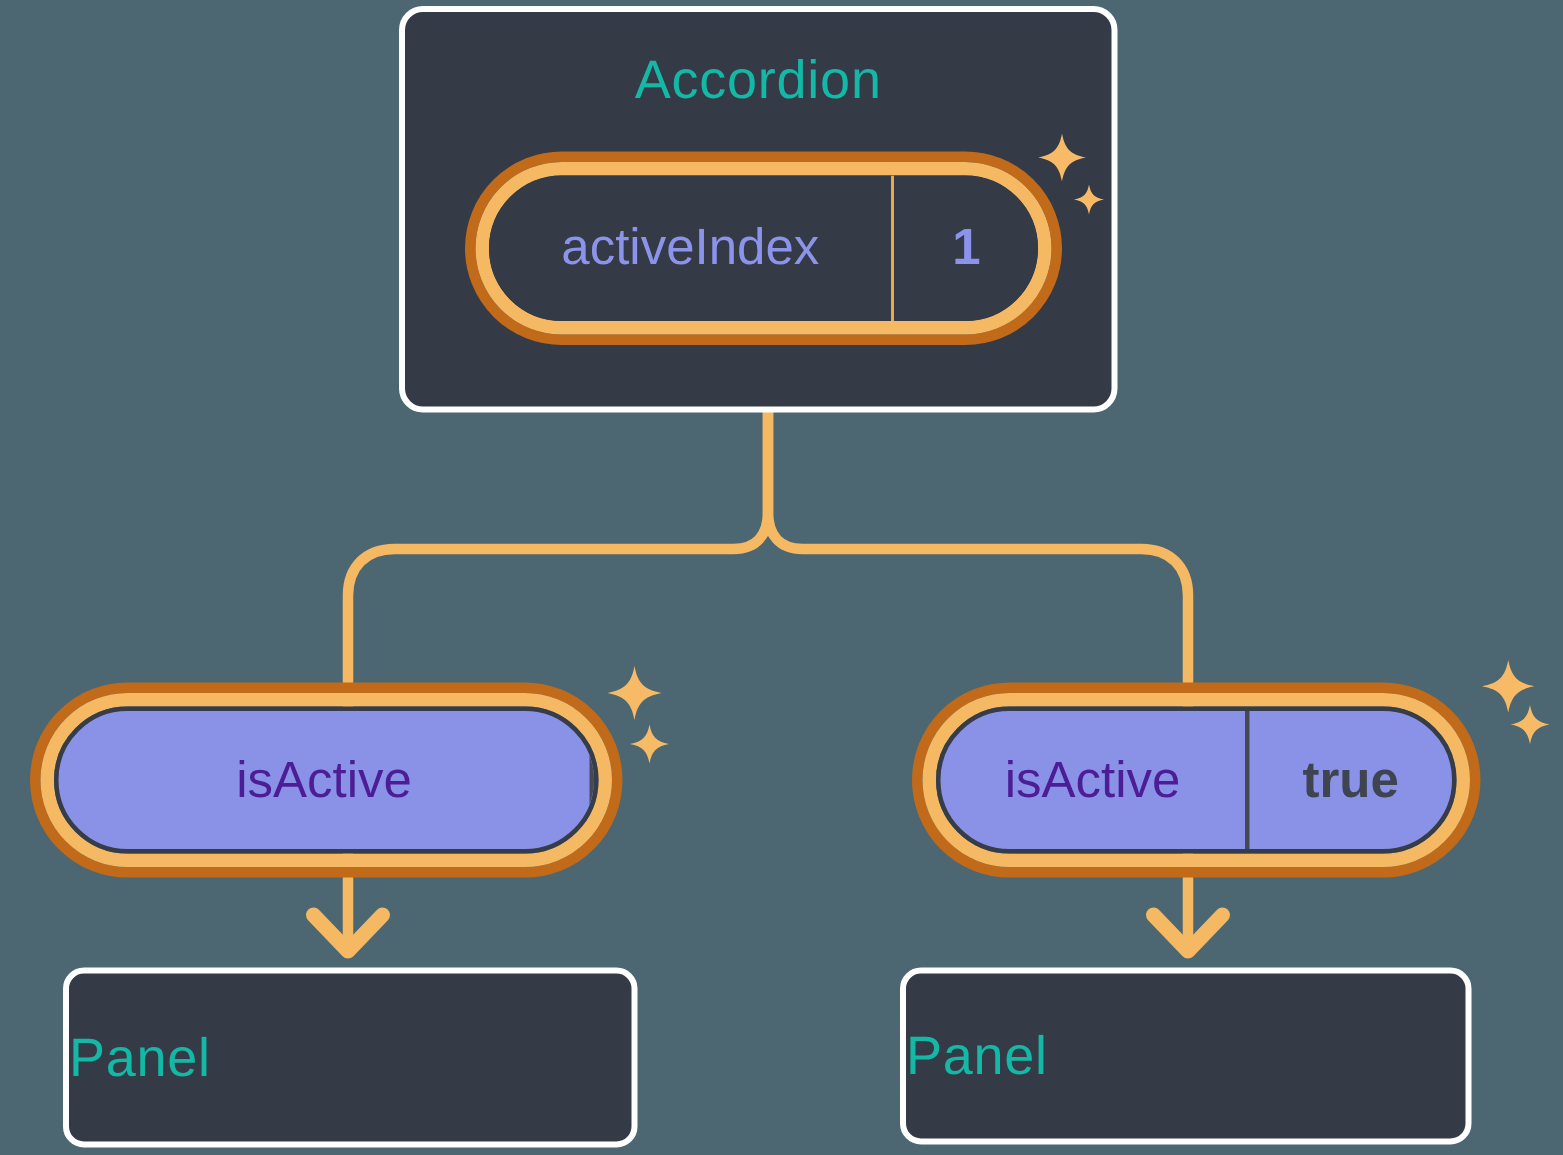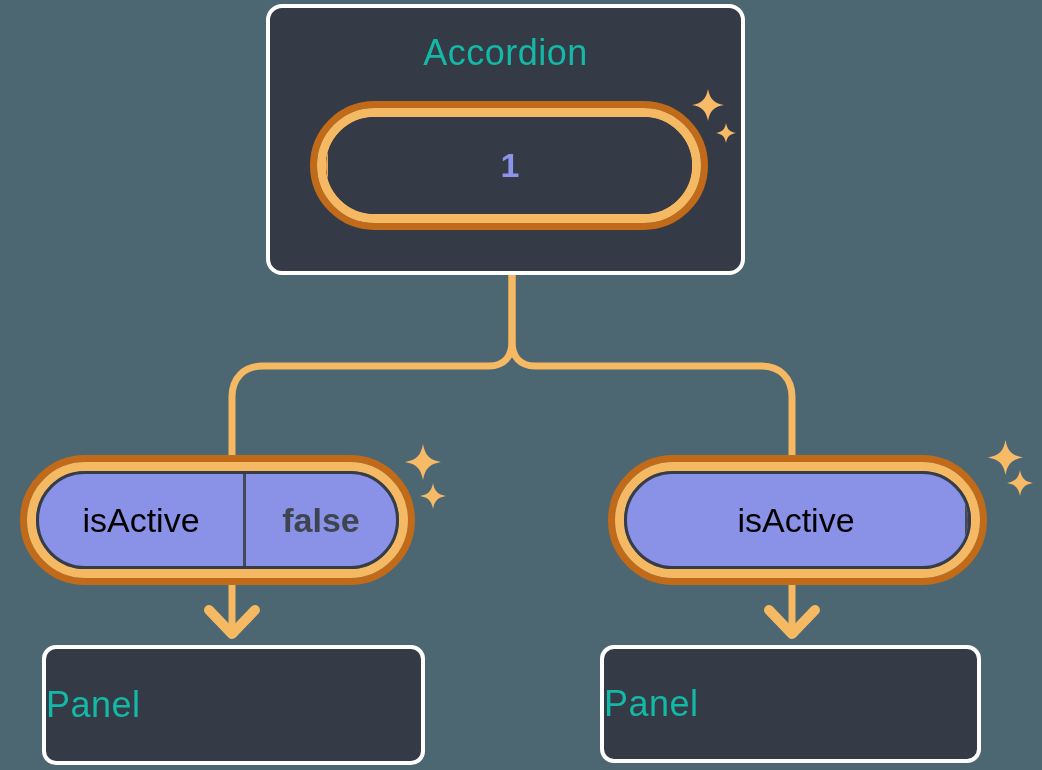--- a/index.html
+++ b/index.html
@@ -26,21 +26,21 @@
   }
   .pill-inner{
     height:100%;border-radius:999px;display:flex;align-items:stretch;
     box-sizing:border-box;overflow:hidden;
   }
   .pill-inner.dark{background:#343A46;}
   .pill-inner.purple{background:#8A92E8;border:3px solid #363D49;}
   .cell{display:flex;align-items:center;justify-content:center;}
   .state-name{flex:2.95;color:#8B93EA;font-size:34px;}
   .state-value{flex:1.05;color:#8B93EA;font-size:34px;font-weight:700;}
-  .prop-name{color:#000000;font-size:34px;}
+  .prop-name{color:#4c1d95;font-size:34px;}
   .prop-value{color:#3E4450;font-size:34px;font-weight:700;}
   .pill-left .prop-name{flex:1.36}.pill-left .prop-value{flex:1}
   .pill-right .prop-name{flex:1.5}.pill-right .prop-value{flex:1}
   .divider-orange{flex:0 0 2px;background:#E9A850;}
   .divider-dark{flex:0 0 3px;background:#434A56;}
   .sparkle{position:absolute;z-index:4;}
 </style>
 </head>
 <body>
 
@@ -56,41 +56,42 @@
     <path d="M769 610 L792 634 L815 610" fill="none" stroke="#F5B863" stroke-width="10" stroke-linecap="round" stroke-linejoin="round"></path>
   </svg>
 
   <div class="node" style="left:266px;top:4px;width:479px;height:271px;">
     <div class="node-title" style="margin-top:24px;">Accordion</div>
   </div>
 
   <div class="pill" style="left:310px;top:101px;width:398px;height:129px;">
     <div class="pill-mid">
       <div class="pill-inner dark">
+        <div class="cell state-name">activeIndex</div>
         <div class="divider-orange"></div>
         <div class="cell state-value">1</div>
       </div>
     </div>
   </div>
 
   <div class="pill pill-left" style="left:20px;top:455px;width:395px;height:130px;">
     <div class="pill-mid">
       <div class="pill-inner purple">
         <div class="cell prop-name">isActive</div>
         <div class="divider-dark"></div>
-        <div class="cell prop-value">false</div>
       </div>
     </div>
   </div>
 
   <div class="pill pill-right" style="left:608px;top:455px;width:379px;height:130px;">
     <div class="pill-mid">
       <div class="pill-inner purple">
         <div class="cell prop-name">isActive</div>
         <div class="divider-dark"></div>
+        <div class="cell prop-value">true</div>
       </div>
     </div>
   </div>
 
   <div class="node panel-node" style="left:42px;top:645px;width:383px;height:120px;">
     <div class="node-title">Panel</div>
   </div>
 
   <div class="node panel-node" style="left:600px;top:645px;width:381px;height:118px;">
     <div class="node-title">Panel</div>

